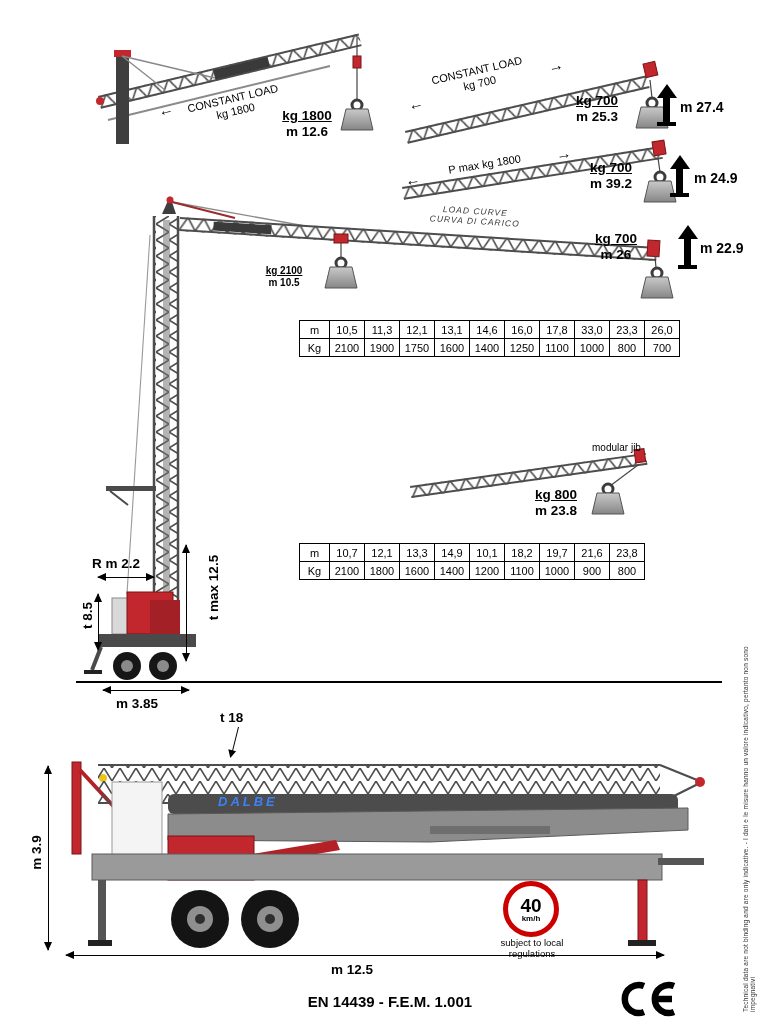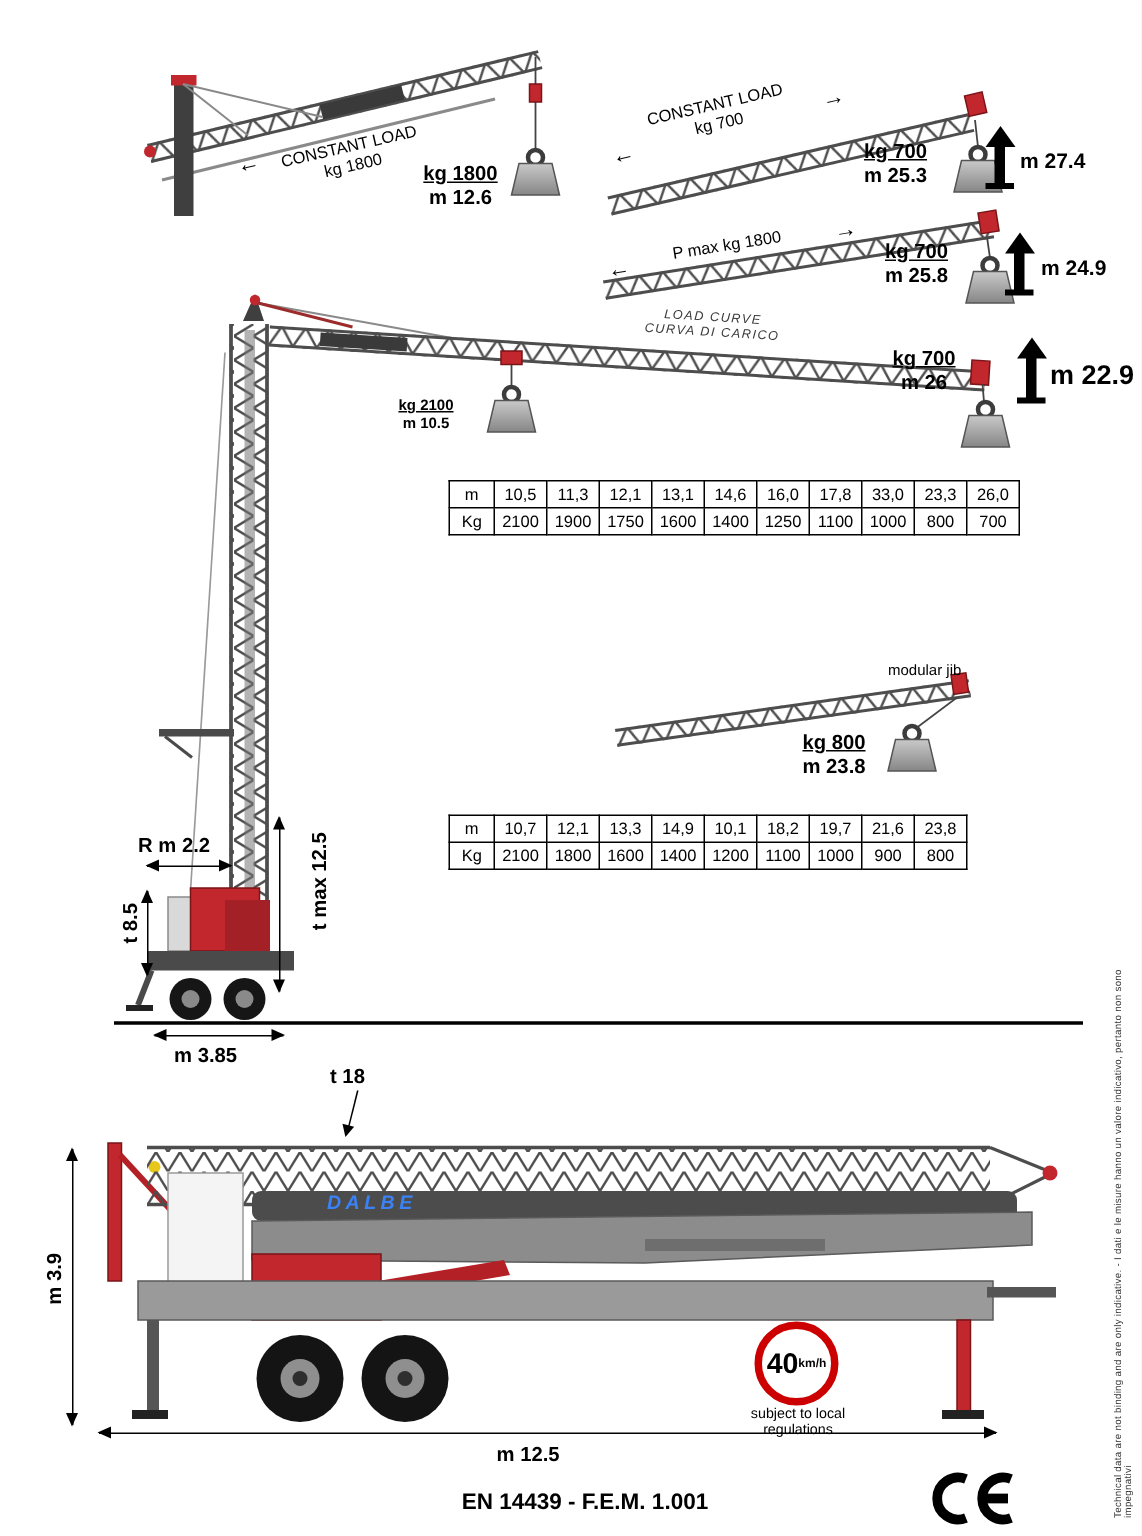--- a/index.html
+++ b/index.html
@@ -35,21 +35,21 @@
   .thin-arrow::after{content:"";position:absolute;bottom:-2px;left:-4.9px;width:0;height:0;
      border-left:4px solid transparent;border-right:4px solid transparent;border-top:8px solid #000}
   .arrow-glyph{position:absolute;font-size:15px;font-weight:bold;line-height:1}
   
   .load-table{position:absolute;border-collapse:collapse;background:#fff}
   .load-table th,.load-table td{border:1px solid #000;font-family:"Liberation Sans",sans-serif;
      font-size:11px;font-weight:normal;text-align:center;height:18px;min-width:35px;padding:0 2px}
   .load-table th{min-width:30px}
   
   .speed-sign{position:absolute;left:503px;top:881px;width:56px;height:56px;border-radius:50%;
-     border:5px solid #cc0000;background:#fff;display:flex;flex-direction:row;
+     border:5px solid #cc0000;background:#fff;display:flex;flex-direction:column;
      align-items:center;justify-content:center}
   .speed-sign .n{font-size:19px;font-weight:bold;line-height:1}
   .speed-sign .u2{font-size:8px;font-weight:bold;line-height:1}
   .sign-note{position:absolute;left:478px;top:938px;width:108px;text-align:center;
      font-size:9.5px;font-weight:normal;line-height:1.15}
   .side-note{position:absolute;left:742px;top:612px;height:400px;writing-mode:vertical-rl;
      transform:rotate(180deg);font-size:6.5px;color:#333;letter-spacing:.2px}
   .std{position:absolute;left:270px;top:993px;width:240px;text-align:center;
      font-size:15px;font-weight:bold}
   .brand{position:absolute;left:218px;top:794px;color:#3b82f6;font-weight:bold;font-style:italic;
@@ -196,35 +196,35 @@
     <div>m 25.3</div>
   </div>
   <div class="big-arrow" style="left:663px;top:97px;height:26px"></div>
   <div class="lbl dim" style="left:680px;top:99px;font-size:14px">m 27.4</div>
 
   <span class="arrow-glyph" style="left:405px;top:172px;transform:rotate(-9deg)">←</span>
   <div class="lbl sm" style="left:448px;top:158px;transform:rotate(-9deg)">P max kg 1800</div>
   <span class="arrow-glyph" style="left:556px;top:146px;transform:rotate(-9deg)">→</span>
   <div class="lbl ctr val" style="left:580px;top:160px;width:62px">
     <div class="u">kg 700</div>
-    <div>m 25.8</div>
+    <div>m 39.2</div>
   </div>
   <div class="big-arrow" style="left:676px;top:168px;height:26px"></div>
   <div class="lbl dim" style="left:694px;top:170px;font-size:14px">m 24.9</div>
 
   <div class="lbl ctr curve" style="left:430px;top:206px;transform:rotate(3.6deg)">
     <div>LOAD CURVE</div>
     <div>CURVA DI CARICO</div>
   </div>
   <div class="lbl ctr val" style="left:588px;top:231px;width:56px">
     <div class="u">kg 700</div>
     <div>m 26</div>
   </div>
   <div class="big-arrow" style="left:684px;top:238px;height:28px"></div>
-  <div class="lbl dim" style="left:700px;top:240px;font-size:18px">m 22.9</div>
+  <div class="lbl dim" style="left:700px;top:240px;font-size:14px">m 22.9</div>
 
   <div class="lbl ctr val" style="left:248px;top:265px;width:72px;font-size:10px">
     <div class="u">kg 2100</div>
     <div>m 10.5</div>
   </div>
 
   <table class="load-table" style="left:299px;top:320px">
     <tbody>
         <tr>
       <th>m</th>

